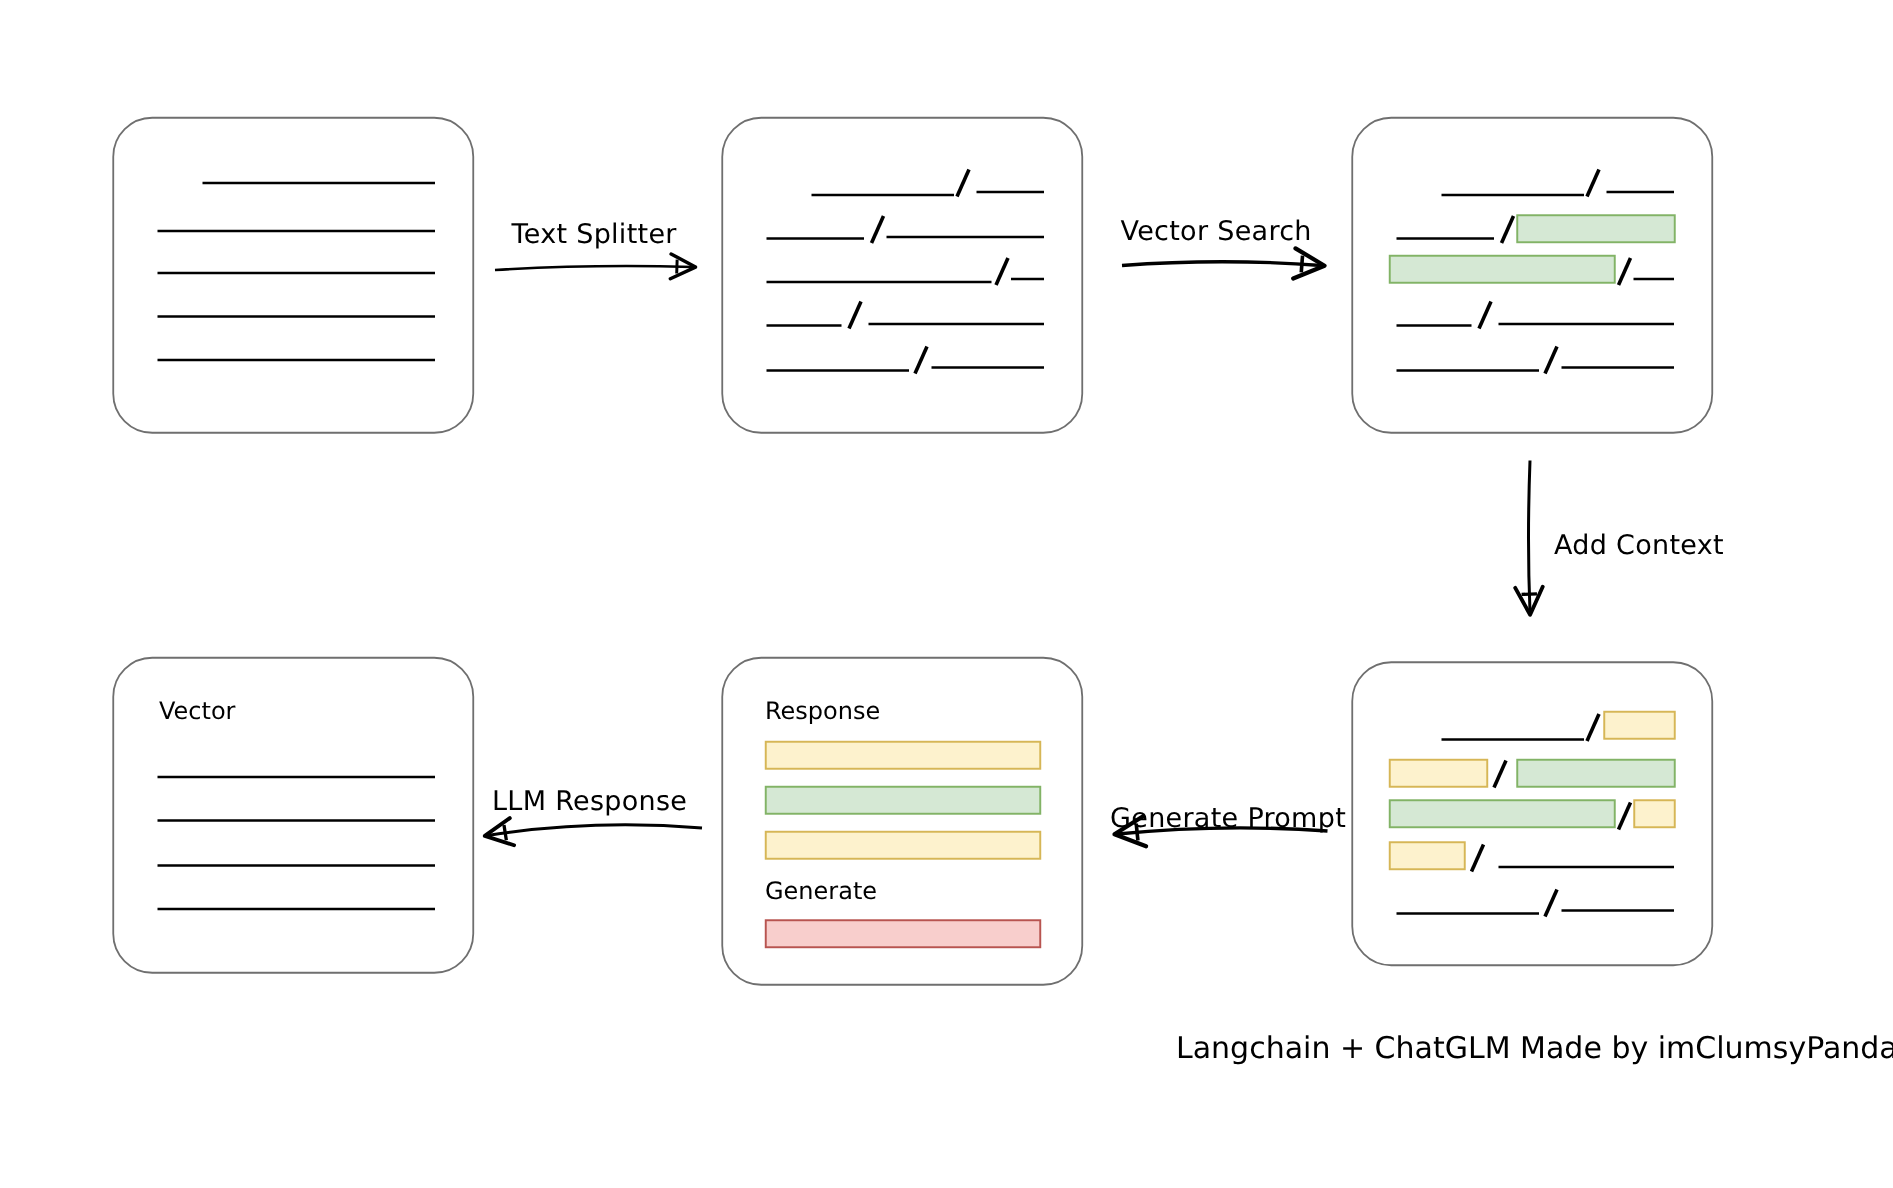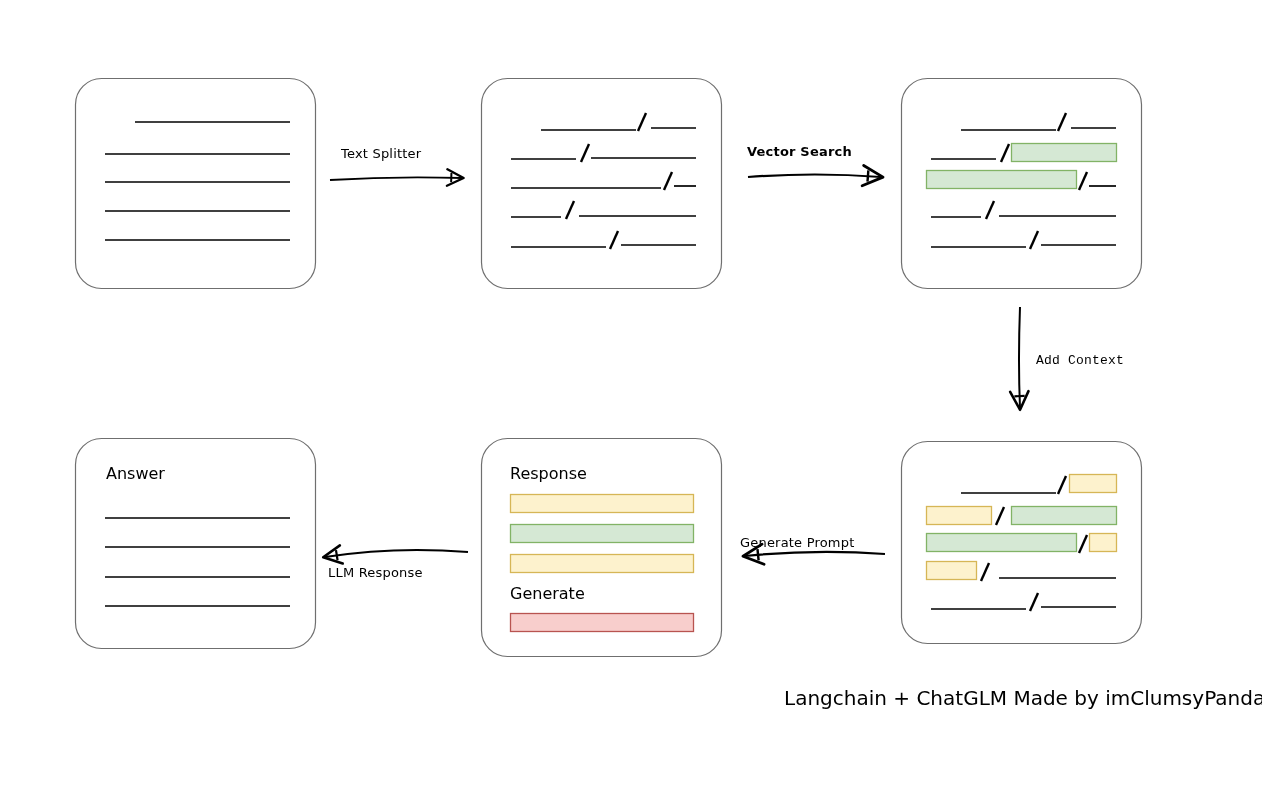--- a/index.html
+++ b/index.html
@@ -16,21 +16,21 @@
   }
   #canvas {
     position: absolute;
     left: 0; top: 0;
     width: 1262px;
     height: 792px;
   }
   .label {
     position: absolute;
     font-family: "DejaVu Sans", sans-serif;
-    font-size: 13px;
+    font-size: 18px;
     color: #000000;
     white-space: nowrap;
     letter-spacing: 0.2px;
     text-align: center;
   }
   .box-title {
     position: absolute;
     font-family: "DejaVu Sans", sans-serif;
     font-size: 16px;
     color: #000000;
@@ -182,27 +182,27 @@
       <line x1="105" y1="547" x2="290" y2="547" stroke="#000" stroke-width="1.7"></line>
       <line x1="105" y1="577" x2="290" y2="577" stroke="#000" stroke-width="1.7"></line>
       <line x1="105" y1="606" x2="290" y2="606" stroke="#000" stroke-width="1.7"></line>
     </g>
   </g>
 
 </svg>
 
 <div class="label" style="left:341px; top:146px;">Text Splitter</div>
 
-<div class="label" style="left:747px; top:144px;font-weight:bold;">Vector Search</div>
-
-<div class="label" style="left:1036px; top:353px;font-family:Liberation Mono, monospace;">Add Context</div>
+<div class="label" style="left:747px; top:144px;">Vector Search</div>
+
+<div class="label" style="left:1036px; top:353px;">Add Context</div>
 
 <div class="label" style="left:740px; top:518px;margin-top:17px;">Generate Prompt</div>
 
-<div class="label" style="left:328px; top:524px;margin-top:41px;">LLM Response</div>
-
-<div class="box-title" style="left:106px; top:464px;">Answer</div>
+<div class="label" style="left:328px; top:524px;">LLM Response</div>
+
+<div class="box-title" style="left:106px; top:464px;">Vector</div>
 
 <div class="box-title" style="left:510px; top:464px;">Response</div>
 
 <div class="box-title" style="left:510px; top:584px;">Generate</div>
 
 <div class="caption" style="left:784px; top:686px;">Langchain + ChatGLM Made by imClumsyPanda</div>
 
 </body></html>

